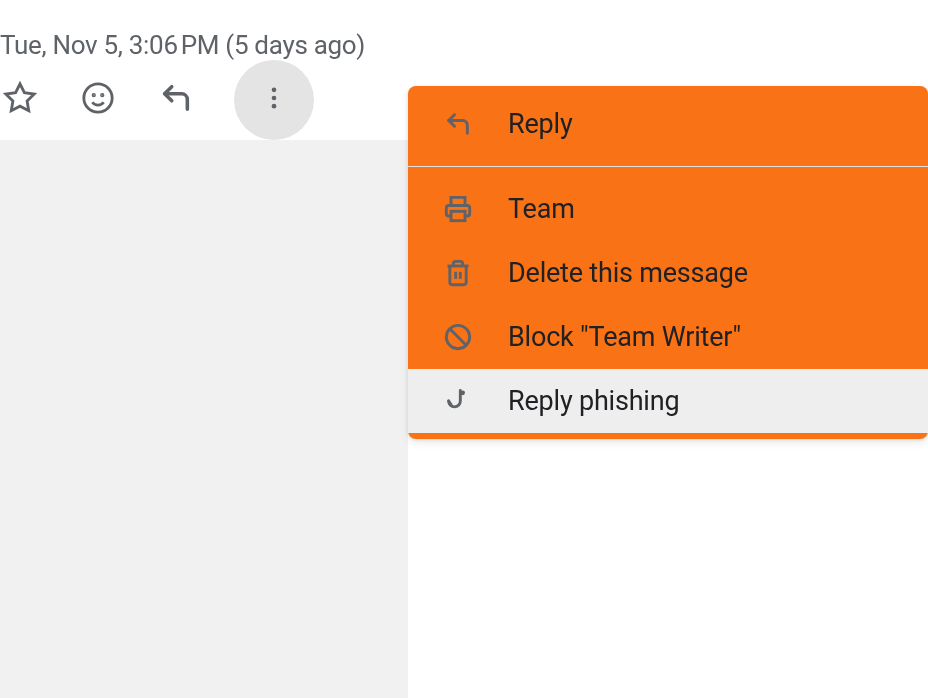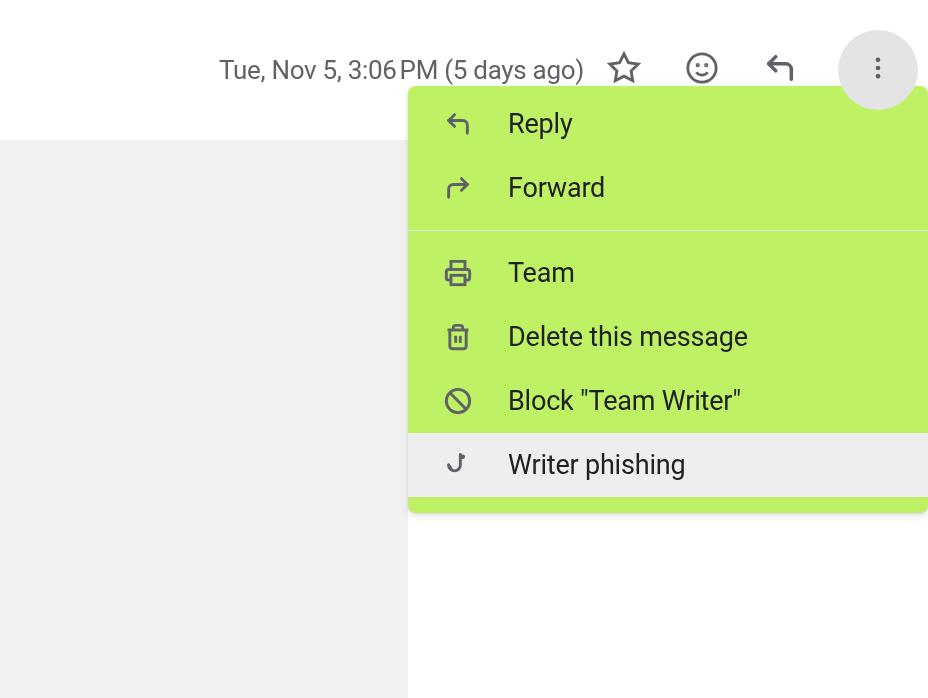--- a/index.html
+++ b/index.html
@@ -12,23 +12,24 @@
       overflow: hidden;
     }
     .header-bar {
       position: absolute;
       top: 0;
       left: 0;
       right: 0;
       height: 140px;
       background: #fff;
       display: flex;
-      align-items: center;
+      align-items: flex-start;
       justify-content: flex-end;
-      padding-right: 10px;
+      padding-right: 0;
+      flex-direction: column;
     }
     .timestamp {
       color: #5f6368;
       font-size: 26px;
       margin-right: 20px;
       letter-spacing: -0.3px;
     }
     .header-actions {
       display: flex;
       align-items: center;
@@ -62,26 +63,26 @@
       left: 0;
       width: 408px;
       bottom: 0;
       background: #f1f1f1;
     }
     .dropdown {
       position: absolute;
       top: 86px;
       left: 408px;
       right: 0;
-      background: #bef264;
+      background: #f97316;
       border-radius: 8px;
       box-shadow: 0 1px 3px rgba(60,64,67,0.15), 0 4px 8px rgba(60,64,67,0.1);
       z-index: 10;
       padding-top: 6px;
-      padding-bottom: 16px;
+      padding-bottom: 6px;
     }
     .menu-item {
       display: flex;
       align-items: center;
       height: 64px;
       padding-left: 36px;
       cursor: pointer;
     }
     .menu-item.hovered {
       background: #eeeeee;
@@ -154,29 +155,20 @@
 
 <div class="dropdown">
   <div class="menu-item">
     <span class="menu-icon">
       <svg width="28" height="28" viewBox="0 0 24 24" fill="none" stroke="currentColor" stroke-width="2.5" stroke-linecap="round" stroke-linejoin="round">
           <polyline points="9 14 4 9 9 4"></polyline>
           <path d="M20 20v-7a4 4 0 0 0-4-4H4"></path>
         </svg>
     </span>
     <span class="menu-label">Reply</span>
-  </div>
-  <div class="menu-item">
-    <span class="menu-icon">
-      <svg width="28" height="28" viewBox="0 0 24 24" fill="none" stroke="currentColor" stroke-width="2.5" stroke-linecap="round" stroke-linejoin="round">
-          <polyline points="15 14 20 9 15 4"></polyline>
-          <path d="M4 20v-7a4 4 0 0 1 4-4h12"></path>
-        </svg>
-    </span>
-    <span class="menu-label">Forward</span>
   </div>
 
   <div class="menu-divider"></div>
 
   <div class="menu-item">
     <span class="menu-icon">
       <svg width="28" height="28" viewBox="0 0 24 24" fill="none" stroke="currentColor" stroke-width="2.5">
           <polyline points="6 9 6 2 18 2 18 9"></polyline>
           <path d="M6 18H4a2 2 0 0 1-2-2v-5a2 2 0 0 1 2-2h16a2 2 0 0 1 2 2v5a2 2 0 0 1-2 2h-2"></path>
           <rect x="6" y="14" width="12" height="8"></rect>
@@ -206,15 +198,15 @@
     <span class="menu-label">Block "Team Writer"</span>
   </div>
   <div class="menu-item hovered">
     <span class="menu-icon">
       <svg width="28" height="28" viewBox="0 0 24 24" fill="none" stroke="currentColor" stroke-width="2.5" stroke-linecap="round">
           <path d="M14 3 v9 a5 5 0 0 1 -10 0"></path>
           <circle cx="16" cy="5" r="2" fill="currentColor" stroke="none"></circle>
           <path d="M4 12 l2 3"></path>
         </svg>
     </span>
-    <span class="menu-label">Writer phishing</span>
+    <span class="menu-label">Reply phishing</span>
   </div>
 </div>
 
 </body></html>

